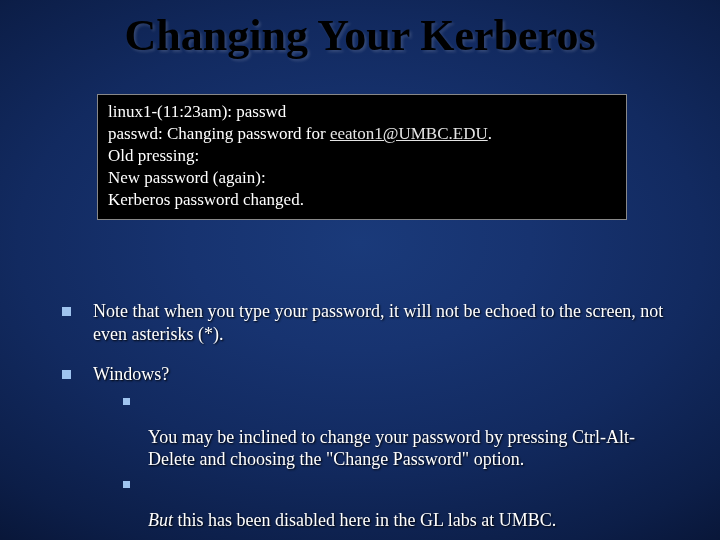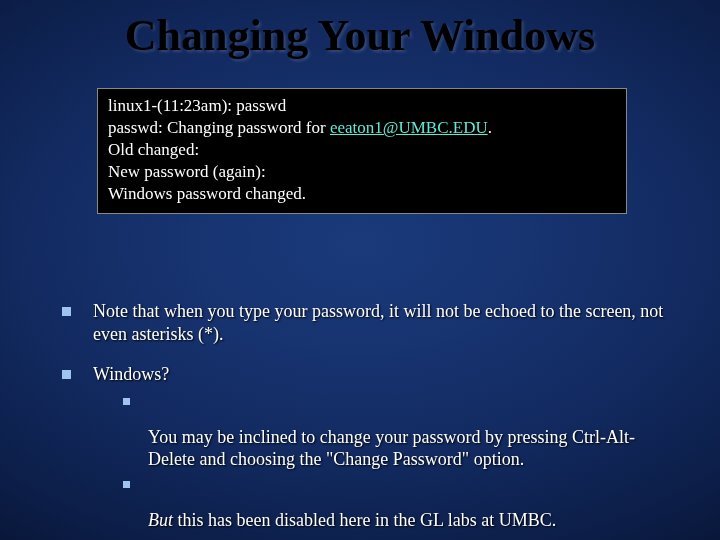--- a/index.html
+++ b/index.html
@@ -30,37 +30,37 @@
     right: 0;
     text-align: center;
     font-size: 44px;
     font-weight: bold;
     color: #000000;
     text-shadow: 2px 2px 3px rgba(255,255,255,0.15);
     letter-spacing: 0px;
   }
   .terminal {
     position: absolute;
-    top: 88px;
+    top: 94px;
     left: 97px;
     width: 530px;
     background: #000000;
     border: 1px solid #888;
     padding: 6px 18px 8px 10px;
     box-sizing: border-box;
     font-family: "Times New Roman", Times, serif;
     font-size: 17px;
     line-height: 1.3;
     color: #ffffff;
   }
   .terminal .line {
     white-space: nowrap;
   }
   .terminal .email {
-    color: #5eead4;
+    color: #e5e5e5;
     text-decoration: underline;
   }
   .body-content {
     position: absolute;
     top: 300px;
     left: 62px;
     right: 50px;
     font-size: 18px;
     line-height: 1.25;
   }
@@ -104,30 +104,30 @@
     margin-top: 36px;
   }
   .bold { font-weight: normal; }
   .italic { font-style: italic; text-align: center; }
 </style>
 </head>
 <body>
 
 <div class="slide">
 
-  <div class="title">Changing Your Windows</div>
+  <div class="title">Changing Your Kerberos</div>
 
   <div class="terminal">
     <div class="line">linux1-(11:23am): passwd</div>
     <div class="line">
       <span>passwd: Changing password for </span><span class="email">eeaton1@UMBC.EDU</span><span>.</span>
     </div>
-    <div class="line">Old changed:</div>
+    <div class="line">Old pressing:</div>
     <div class="line">New password (again):</div>
-    <div class="line">Windows password changed.</div>
+    <div class="line">Kerberos password changed.</div>
   </div>
 
   <div class="body-content">
 
     <div class="bullet">
       <div class="sq"></div>
       <div class="txt">Note that when you type your password, it will not be echoed to the screen, not even asterisks (*).</div>
     </div>
 
     <div class="bullet">

